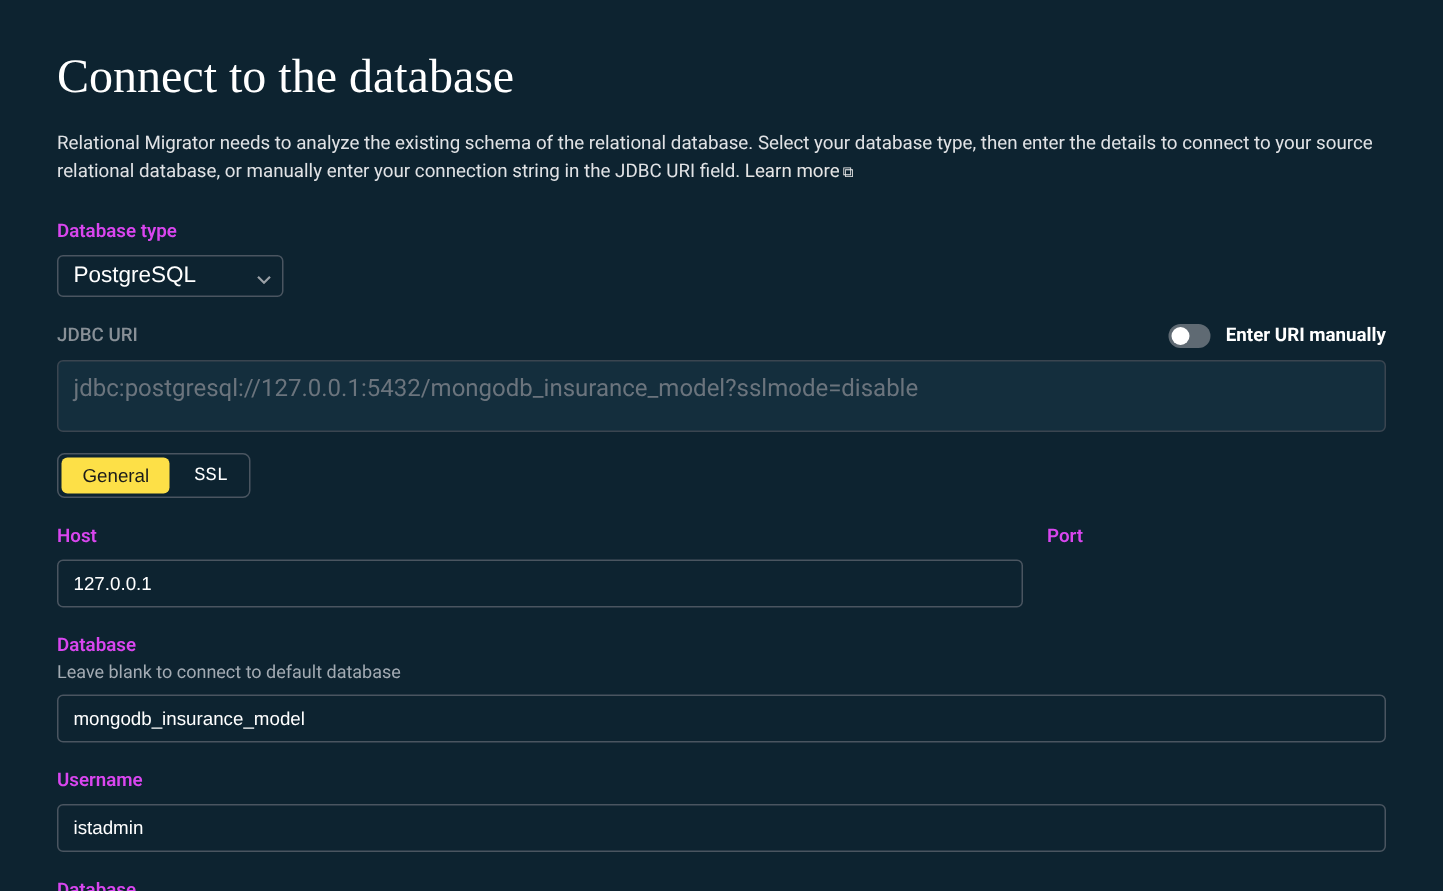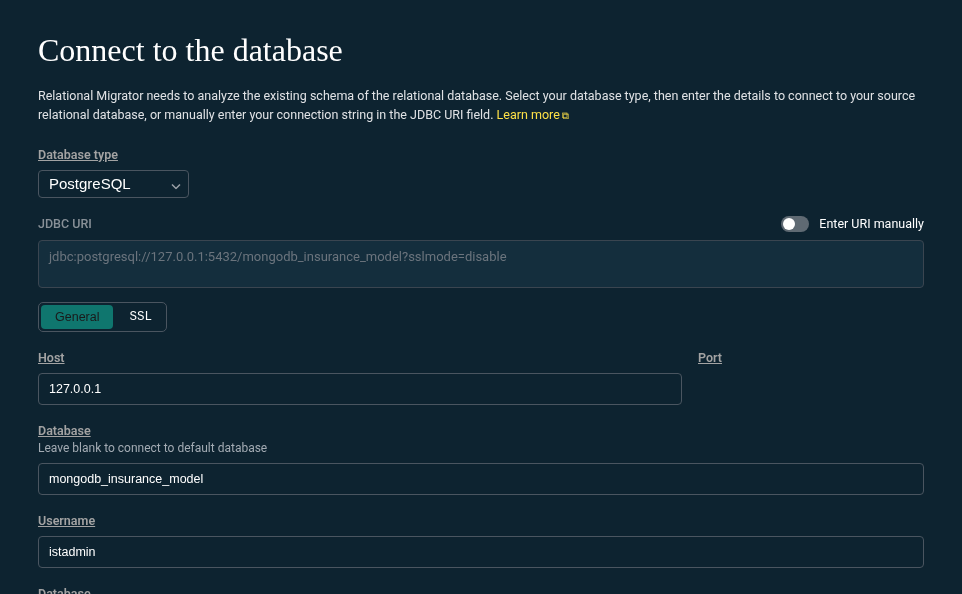--- a/index.html
+++ b/index.html
@@ -23,35 +23,34 @@
       color: #ffffff;
       margin-bottom: 18px;
     }
     .description {
       font-size: 12.5px;
       line-height: 1.5;
       color: #e0e2e5;
       margin-bottom: 22px;
     }
     .learn-more {
-      color: #fde047;
+      color: #e5e5e5;
       text-decoration: none;
     }
     .ext-icon {
       display: inline-block;
       margin-left: 2px;
       font-size: 10px;
     }
     .field-label {
       font-size: 12.5px;
       font-weight: 600;
-      color: #a3a3a3;
+      color: #d946ef;
       margin-bottom: 8px;
       display: block;
-      text-decoration: underline;
     }
     .field-label-muted {
       font-size: 12.5px;
       font-weight: 500;
       color: #889097;
       margin-bottom: 8px;
       display: block;
     }
     .select-wrap {
       position: relative;
@@ -102,51 +101,51 @@
       position: absolute;
       left: 2px;
       top: 2px;
       width: 12px;
       height: 12px;
       background: #ffffff;
       border-radius: 50%;
     }
     .toggle-label {
       font-size: 12.5px;
-      font-weight: 400;
+      font-weight: 700;
       color: #ffffff;
     }
     .jdbc-box {
       width: 100%;
       height: 48px;
       background: #142e3d;
       border: 1px solid #3a4550;
       border-radius: 4px;
       padding: 8px 10px;
-      font-size: 13px;
+      font-size: 16px;
       color: #6b747d;
       margin-bottom: 14px;
     }
     .tabs {
       display: inline-flex;
       border: 1px solid #4a5560;
       border-radius: 5px;
       overflow: hidden;
       margin-bottom: 18px;
     }
     .tab {
       padding: 5px 14px;
       font-size: 12.5px;
       cursor: pointer;
       background: transparent;
       color: #ffffff;
       border: none;
     }
     .tab.active {
-      background: #0f766e;
+      background: #fde047;
       color: #1a1a1a;
       border-radius: 4px;
       margin: 2px;
     }
     .tab:not(.active) {
       padding: 7px 14px;
       font-family: Liberation Mono, monospace;
     }
     .row-two {
       display: flex;

